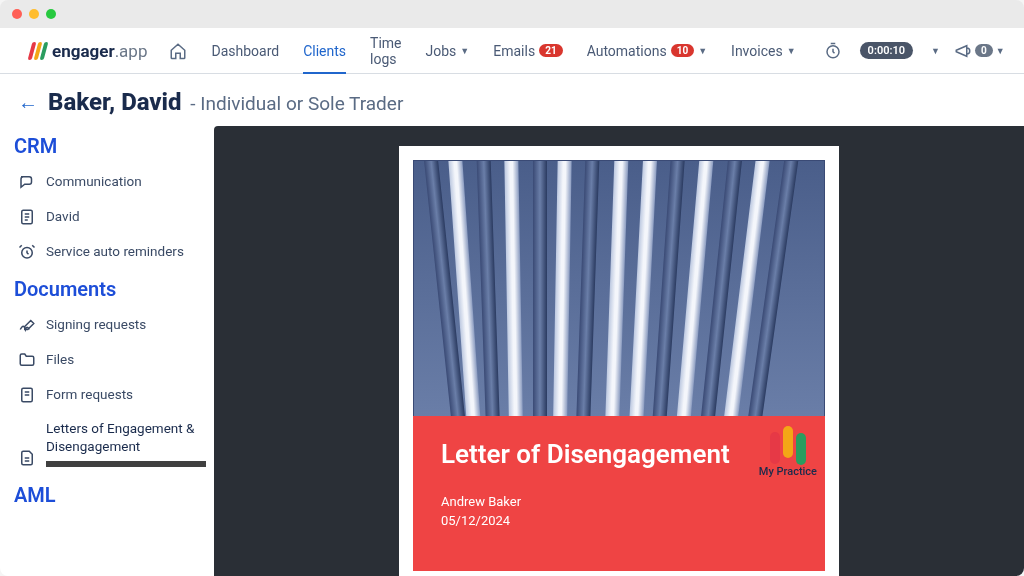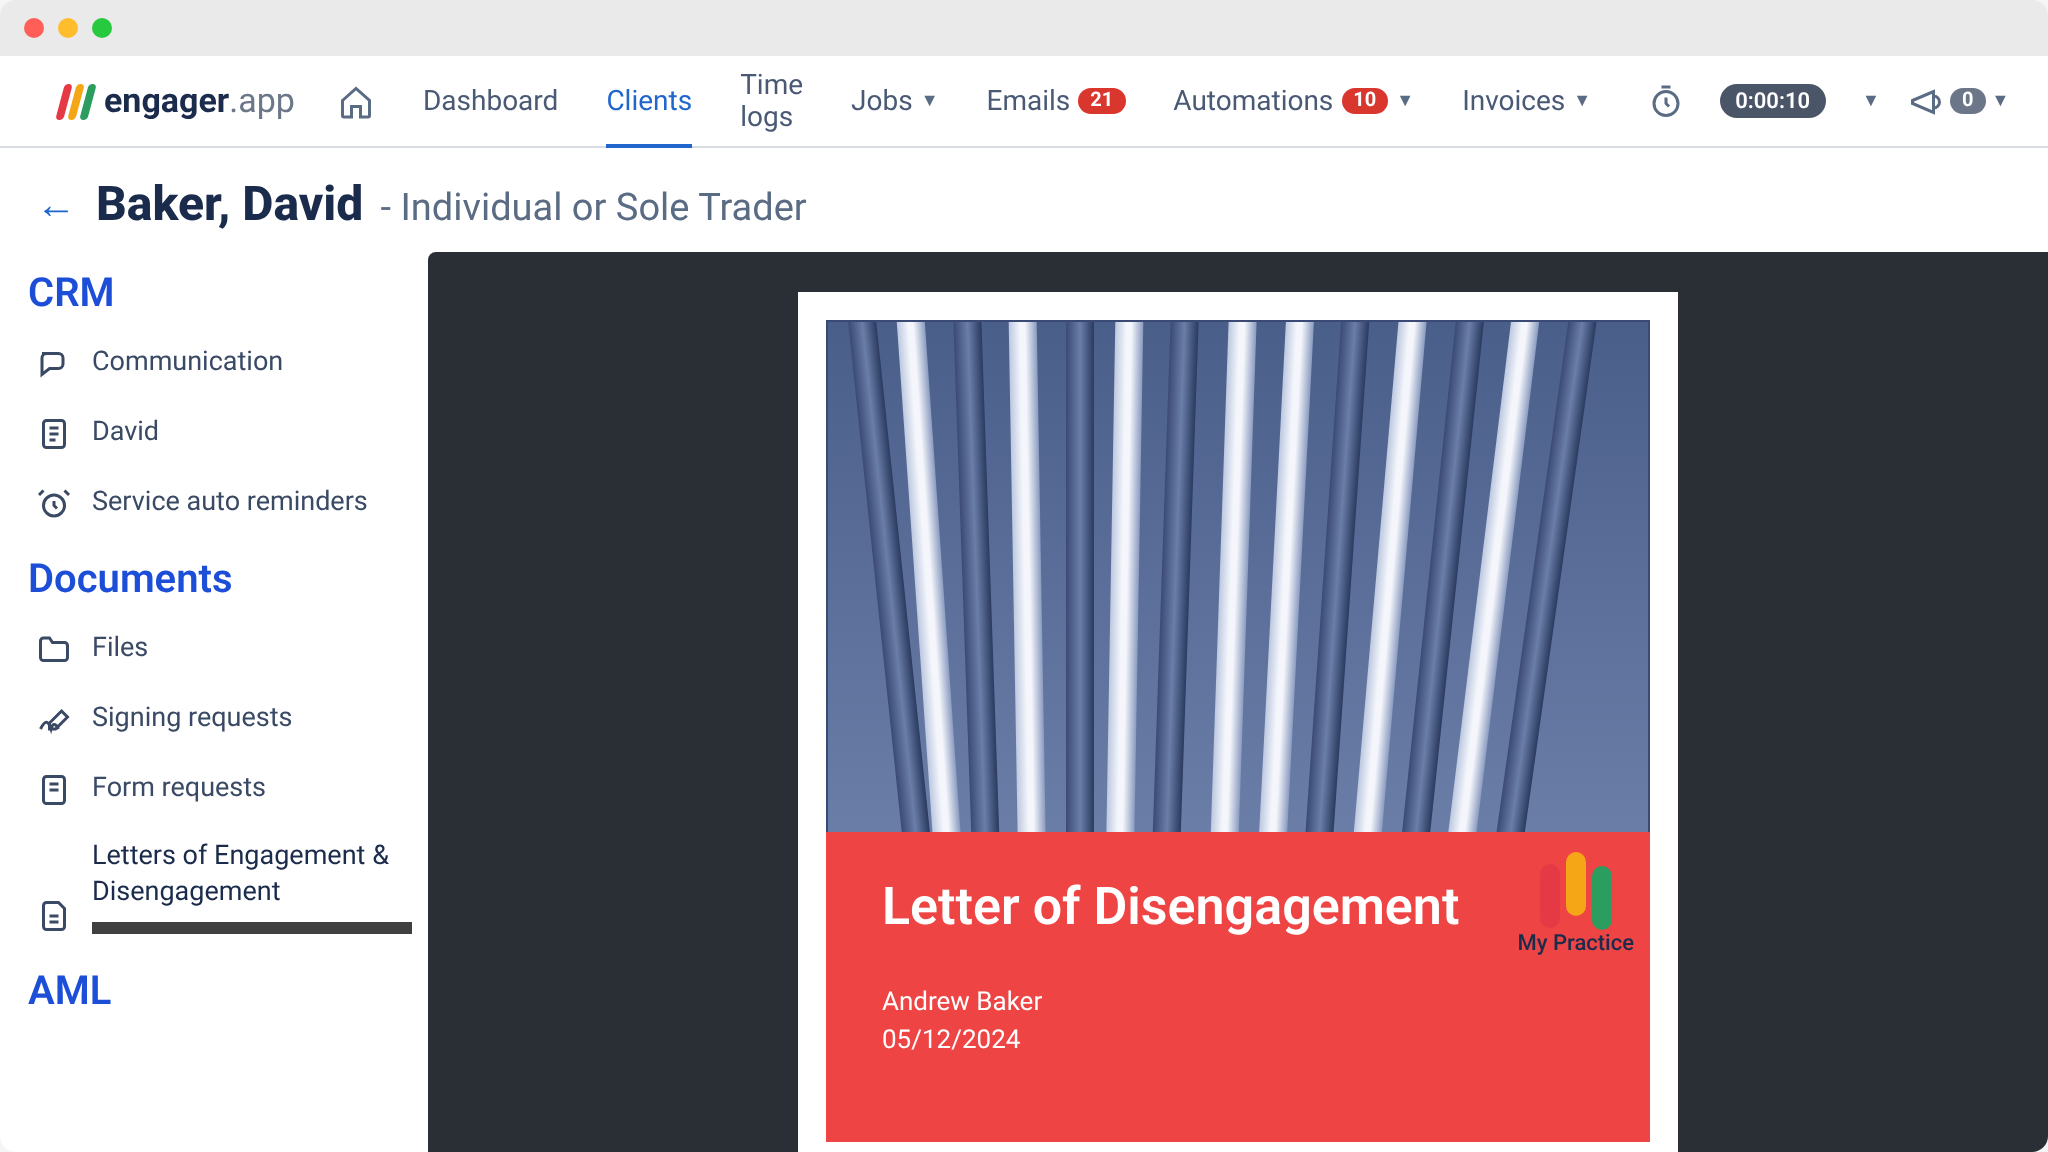--- a/index.html
+++ b/index.html
@@ -158,32 +158,32 @@
                 <path d="M12 10v3l2 2M5 3L2 6M22 6l-3-3"></path>
               </svg>
             </span>
             <span class="lbl">Service auto reminders</span>
           </div>
 
         <div class="sec-h">Documents</div>
         <div class="s-item">
             <span class="ic">
               <svg viewBox="0 0 24 24" fill="none" stroke="currentColor" stroke-width="2">
+                <path d="M3 18c3-6 5-6 7 0 1-4 3-4 5 0M17 6l4 4-8 8H9v-4z"></path>
+              </svg>
+            </span>
+            <span class="lbl">Signing requests</span>
+          </div>
+        <div class="s-item">
+            <span class="ic">
+              <svg viewBox="0 0 24 24" fill="none" stroke="currentColor" stroke-width="2">
                 <path d="M3 6a2 2 0 012-2h4l2 3h8a2 2 0 012 2v8a2 2 0 01-2 2H5a2 2 0 01-2-2z"></path>
               </svg>
             </span>
             <span class="lbl">Files</span>
-          </div>
-        <div class="s-item">
-            <span class="ic">
-              <svg viewBox="0 0 24 24" fill="none" stroke="currentColor" stroke-width="2">
-                <path d="M3 18c3-6 5-6 7 0 1-4 3-4 5 0M17 6l4 4-8 8H9v-4z"></path>
-              </svg>
-            </span>
-            <span class="lbl">Signing requests</span>
           </div>
         <div class="s-item">
             <span class="ic">
               <svg viewBox="0 0 24 24" fill="none" stroke="currentColor" stroke-width="2">
                 <rect x="5" y="3" width="14" height="18" rx="2"></rect>
                 <path d="M9 8h6M9 12h6"></path>
               </svg>
             </span>
             <span class="lbl">Form requests</span>
           </div>

